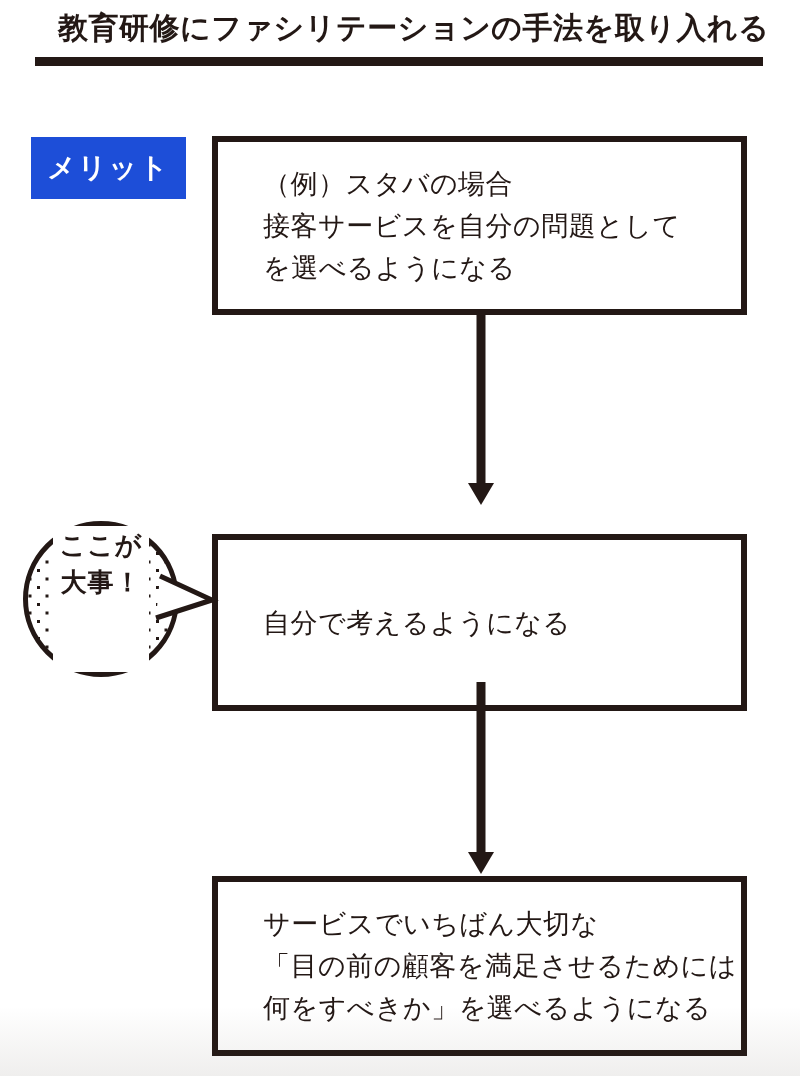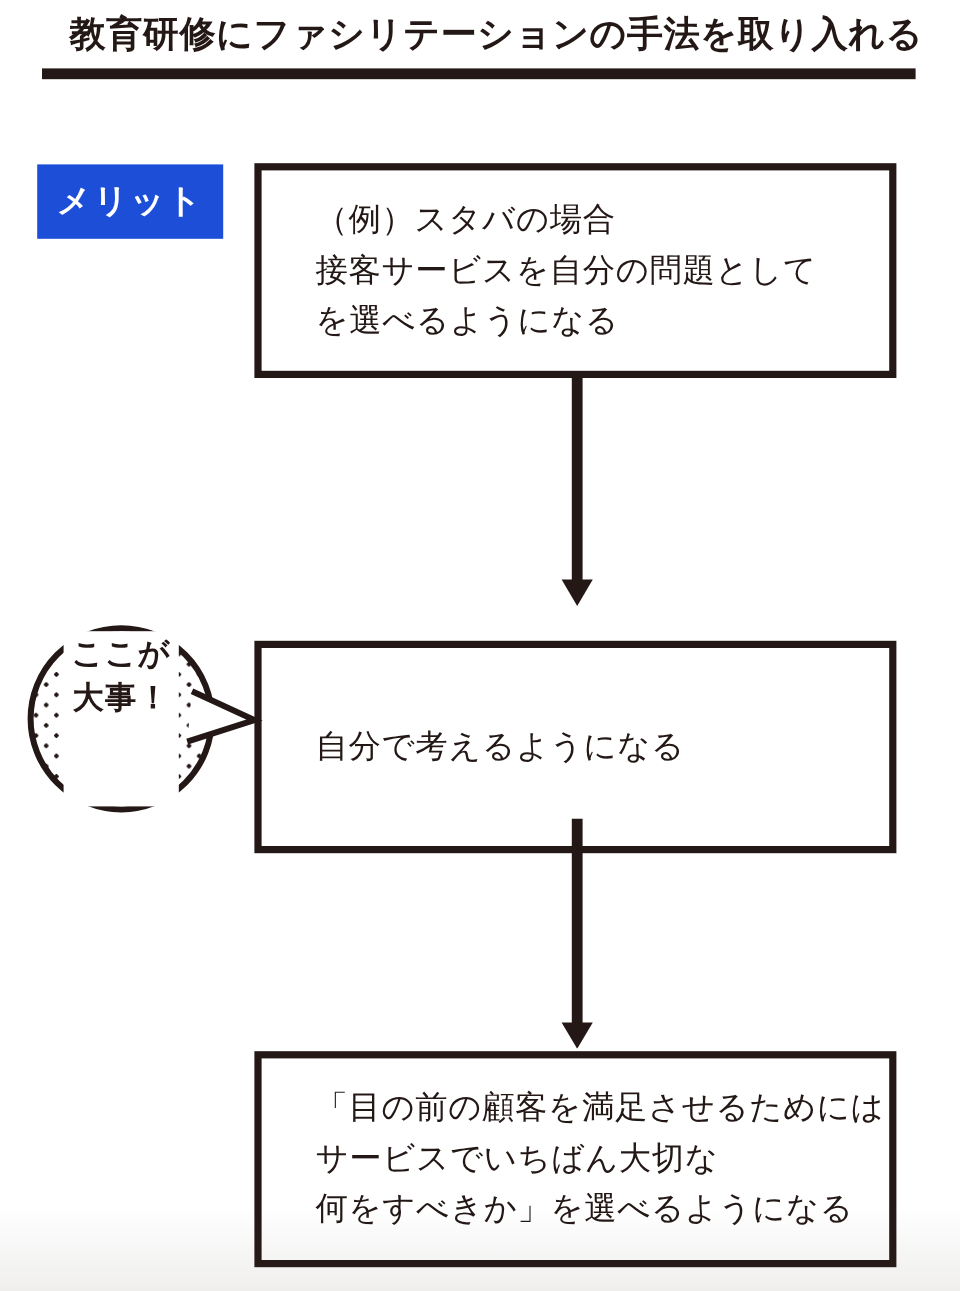--- a/index.html
+++ b/index.html
@@ -108,18 +108,18 @@
 <svg class="abs bubble-tail" width="70" height="70" viewBox="0 0 70 70">
   <path d="M10,8 L62,32 L6,50" fill="#ffffff" stroke="#231815" stroke-width="5" stroke-linejoin="miter"></path>
 </svg>
 
 <svg class="abs arrow arrow2" width="30" height="192" viewBox="0 0 30 192">
   <line x1="15" y1="0" x2="15" y2="176" stroke="#231815" stroke-width="9"></line>
   <polygon points="2,170 28,170 15,192" fill="#231815"></polygon>
 </svg>
 
 <div class="abs flow-box box3">
+  <div>サービスでいちばん大切な</div>
   <div>「目の前の顧客を満足させるためには</div>
-  <div>サービスでいちばん大切な</div>
   <div>何をすべきか」を選べるようになる</div>
 </div>
 
 <div class="abs bottom-shade"></div>
 
 </body></html>

